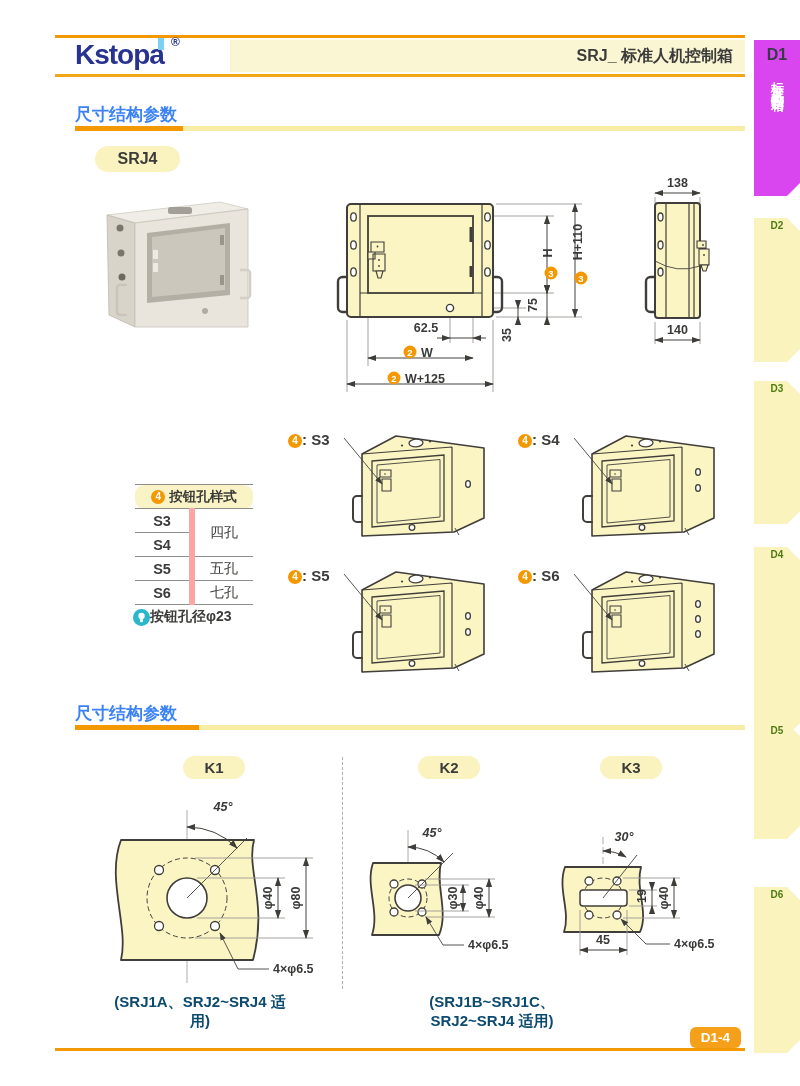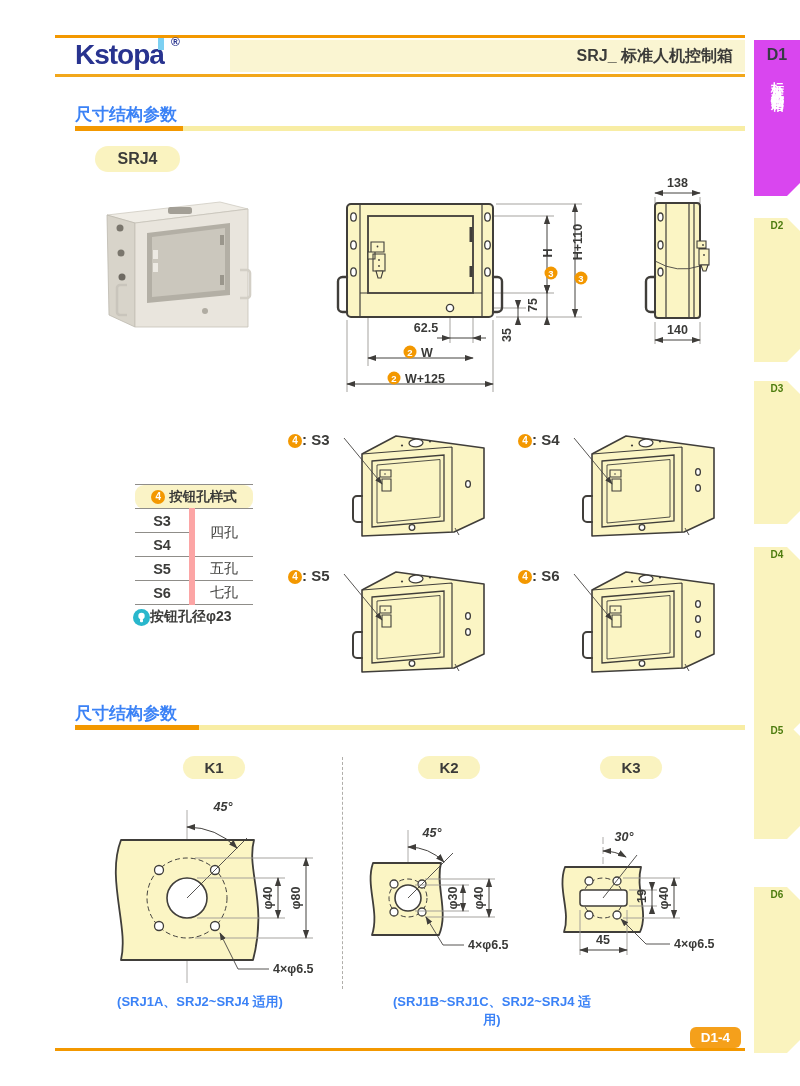--- a/index.html
+++ b/index.html
@@ -39,21 +39,21 @@
   .holetable td { height:24px; text-align:center; vertical-align:middle;border-radius:9px; }
   .holetable .th td { background:#FAF3C6; border-top:1.5px solid #8F8D89; border-bottom:1.5px solid #8F8D89;
     font-weight:bold; font-size:13.5px; }
   .holetable .mcell { width:57px; border-bottom:1px solid #8F8D89; font-weight:bold; font-size:14.5px; }
   .holetable .hcell { width:61px; border-bottom:1px solid #8F8D89; border-left:6px solid #fca5a5; }
   .numchip { display:inline-block; width:14px; height:14px; border-radius:50%; background:#F39800;
     color:#fff; font-size:10px; font-weight:bold; line-height:14px; text-align:center; vertical-align:1px; }
   .tip-row { display:flex; align-items:center; font-size:14px; font-weight:bold; }
 
   .vlabel { font-size:15px; font-weight:bold; white-space:nowrap; }
-  .caption { font-size:13px; font-weight:bold; text-align:center; color:#3b82f6; }
+  .caption { font-size:15px; font-weight:bold; text-align:center; color:#0c4a6e; }
   .dash-sep { border-left:1px dashed #B0AEAA; }
 
   
   .footer-line { left:55px; top:1048px; width:690px; height:3px; background:#F39800; }
   .page-badge { left:690px; top:1027px; width:51px; height:21px; background:#F5A01B; border-radius:6px;
     color:#fff; font-weight:bold; font-size:13.5px; text-align:center; line-height:21px; }
 
   
   .out  { fill:#FBF5C4; stroke:#403E3A; stroke-width:2; stroke-linejoin:round; }
   .out2 { fill:none; stroke:#403E3A; stroke-width:1.2; }

